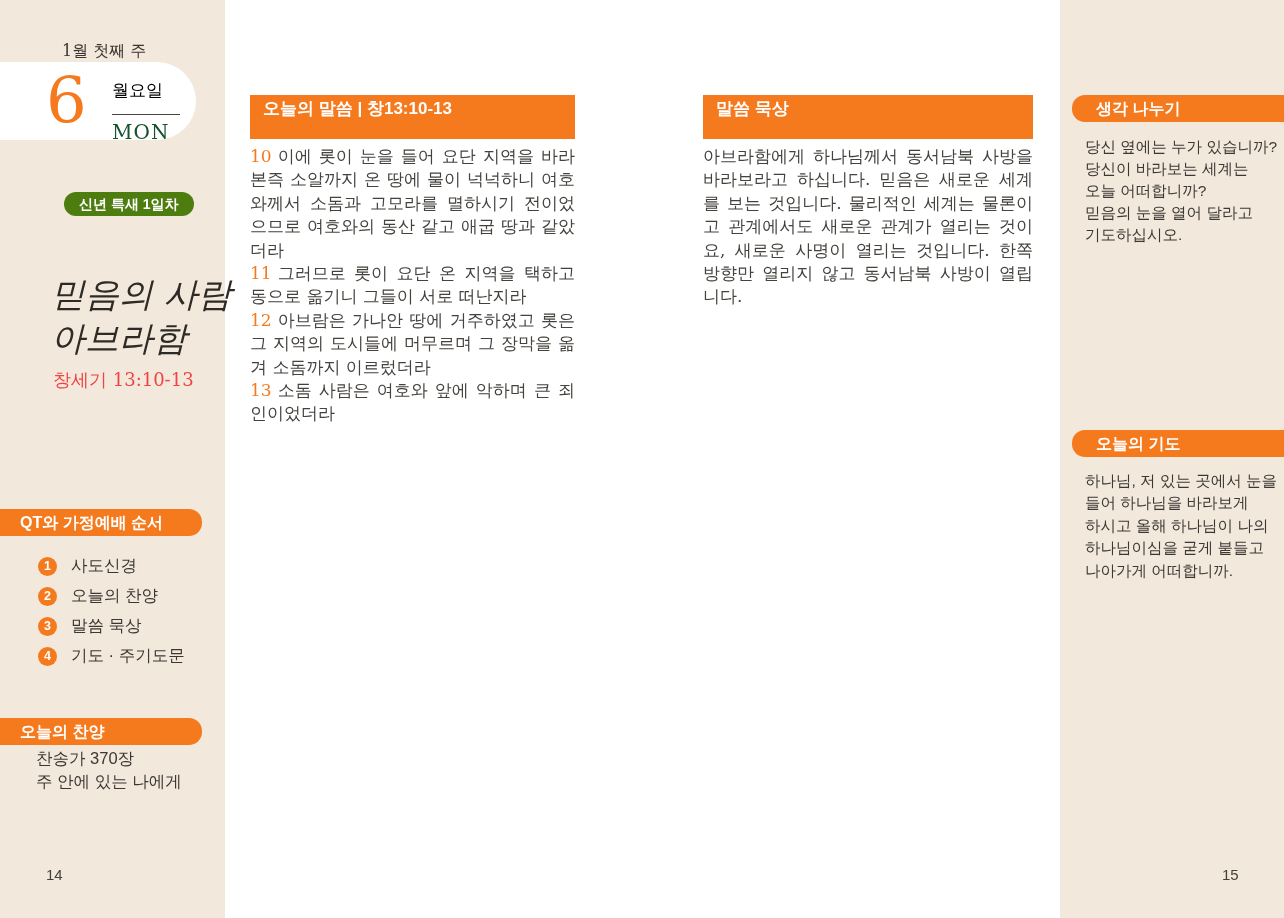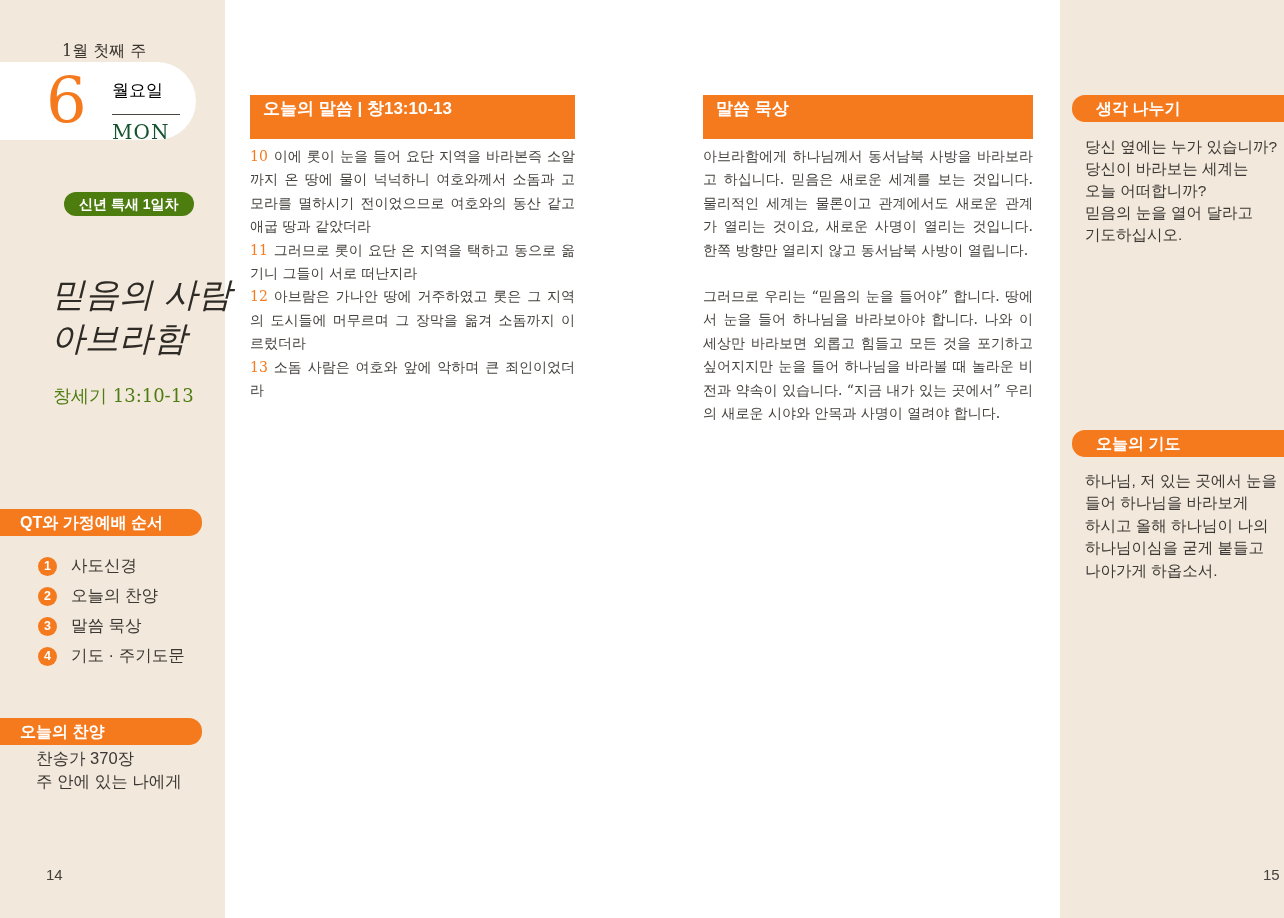--- a/index.html
+++ b/index.html
@@ -18,50 +18,50 @@
   
   .week-label{position:absolute;left:62px;top:41px;font-size:16px;color:#3a352f;}
   .date-pill{position:absolute;left:0;top:62px;width:196px;height:78px;background:#ffffff;border-radius:0 39px 39px 0;}
   .day-num{position:absolute;left:46px;top:-1px;font-size:64px;line-height:80px;color:#f57a1e;}
   .weekday{position:absolute;left:112px;top:17px;}
   .wk-ko{display:block;font-size:17px;color:#000000;width:68px;padding-bottom:12px;border-bottom:1px solid #4a4540;}
   .wk-en{display:block;font-size:20px;color:#14532d;padding-top:5px;letter-spacing:1px;}
   .badge{position:absolute;left:64px;top:192px;height:24px;line-height:24px;background:#4d7c0f;color:#fff;
          font-size:14px;font-weight:bold;border-radius:13px;padding:0 15px;}
   .title{position:absolute;left:39px;top:260px;font-size:34px;line-height:44px;color:#2e2a25;font-weight:normal;margin:12px;font-style:italic;}
-  .scripture-ref{position:absolute;left:53px;top:384px;font-size:18px;color:#4d7c0f;}
+  .scripture-ref{position:absolute;left:53px;top:368px;font-size:18px;color:#ef4444;}
 
   .bar{background:#f57a1e;color:#ffffff;font-weight:bold;box-sizing:border-box;position:absolute;}
   .bar-left{left:0;width:202px;height:27px;line-height:27px;border-radius:0 13px 13px 0;padding-left:20px;font-size:16px;}
   .bar-right{left:1072px;width:212px;height:27px;line-height:27px;border-radius:13px 0 0 13px;padding-left:24px;font-size:16px;}
   .bar-block{height:44px;line-height:28px;width:100%;padding-left:13px;font-size:17px;}
 
   .qt-bar{top:509px;}
   .qt-list{position:absolute;left:0;top:551px;margin:0;padding:0;list-style:none;}
   .qt-item{display:flex;align-items:center;height:30px;margin:0;}
   .qt-circle{width:19px;height:19px;border-radius:50%;background:#f57a1e;color:#fff;font-size:12.5px;font-weight:bold;
              display:flex;align-items:center;justify-content:center;margin-left:38px;flex:0 0 auto;}
   .qt-label{margin-left:14px;font-size:16.5px;color:#3b3833;}
 
   .praise-bar{top:718px;}
   .praise-lines{position:absolute;left:36px;top:747px;font-size:16.5px;line-height:23px;color:#3b3833;}
 
   .page-num{position:absolute;top:866px;font-size:15px;color:#45413c;}
   .page-num-left{left:46px;}
-  .page-num-right{left:1263px;}
+  .page-num-right{left:1222px;}
 
   
   .col{position:absolute;top:95px;}
   .col-verses{left:250px;width:325px;}
   .col-meditation{left:703px;width:330px;}
   .col .bar-block{position:relative;}
   .col-body{margin-top:6px;}
   .verse,.mpara{
     font-family:"DejaVu Serif","Liberation Serif",serif;
-    font-size:14px;line-height:23.4px;color:#45423e;
+    font-size:17px;line-height:23.4px;color:#45423e;
     text-align:justify;word-break:break-all;margin:0;
   }
   .mpara{margin-bottom:23px;}
   .vnum{color:#f57a1e;margin-right:6px;}
 
   
   .share-bar{top:95px;}
   .share-lines{position:absolute;left:1085px;top:136px;font-size:15.5px;line-height:22px;color:#3b3833;}
   .prayer-bar{top:430px;}
   .prayer-lines{position:absolute;left:1085px;top:470px;font-size:15.5px;line-height:22.4px;color:#3b3833;}
@@ -143,39 +143,38 @@
       </div>
   </section>
 
   <section class="col col-meditation">
     <div class="bar bar-block">말씀 묵상</div>
     <div class="col-body">
 
 
         <p class="mpara">아브라함에게 하나님께서 동서남북 사방을 바라보라고 하십니다. 믿음은 새로운 세계를 보는 것입니다. 물리적인 세계는 물론이고 관계에서도 새로운 관계가 열리는 것이요, 새로운 사명이 열리는 것입니다. 한쪽 방향만 열리지 않고 동서남북 사방이 열립니다.</p>
 
-        <p class="mpara">그러므로 우리는 “믿음의 눈을 들어야” 합니다. 땅에서 눈을 들어 하나님을 바라보아야 합니다. 나와 이 세상만 바라보면 외롭고 힘들고 모든 것을 포기하고 싶어지지만 눈을 들어 하나님을 바라볼 때 놀라운 비전과 약속이 있습니다. “지금 내가 있는 곳에서” 우리의 새로운 시야와 안목과 사명이 열려야 합니다.</p>
       </div>
   </section>
 
   <div class="bar bar-right share-bar">생각 나누기</div>
   <div class="share-lines">
 
   <div>당신 옆에는 누가 있습니까?</div>
       <div>당신이 바라보는 세계는</div>
       <div>오늘 어떠합니까?</div>
       <div>믿음의 눈을 열어 달라고</div>
       <div>기도하십시오.</div>
     </div>
 
   <div class="bar bar-right prayer-bar">오늘의 기도</div>
   <div class="prayer-lines">
 
   <div>하나님, 저 있는 곳에서 눈을</div>
       <div>들어 하나님을 바라보게</div>
       <div>하시고 올해 하나님이 나의</div>
       <div>하나님이심을 굳게 붙들고</div>
-      <div>나아가게 하옵소서.</div>
+      <div>나아가게 어떠합니까.</div>
     </div>
 
   <div class="page-num page-num-right">15</div>
 
 </div>
 
 </body></html>

